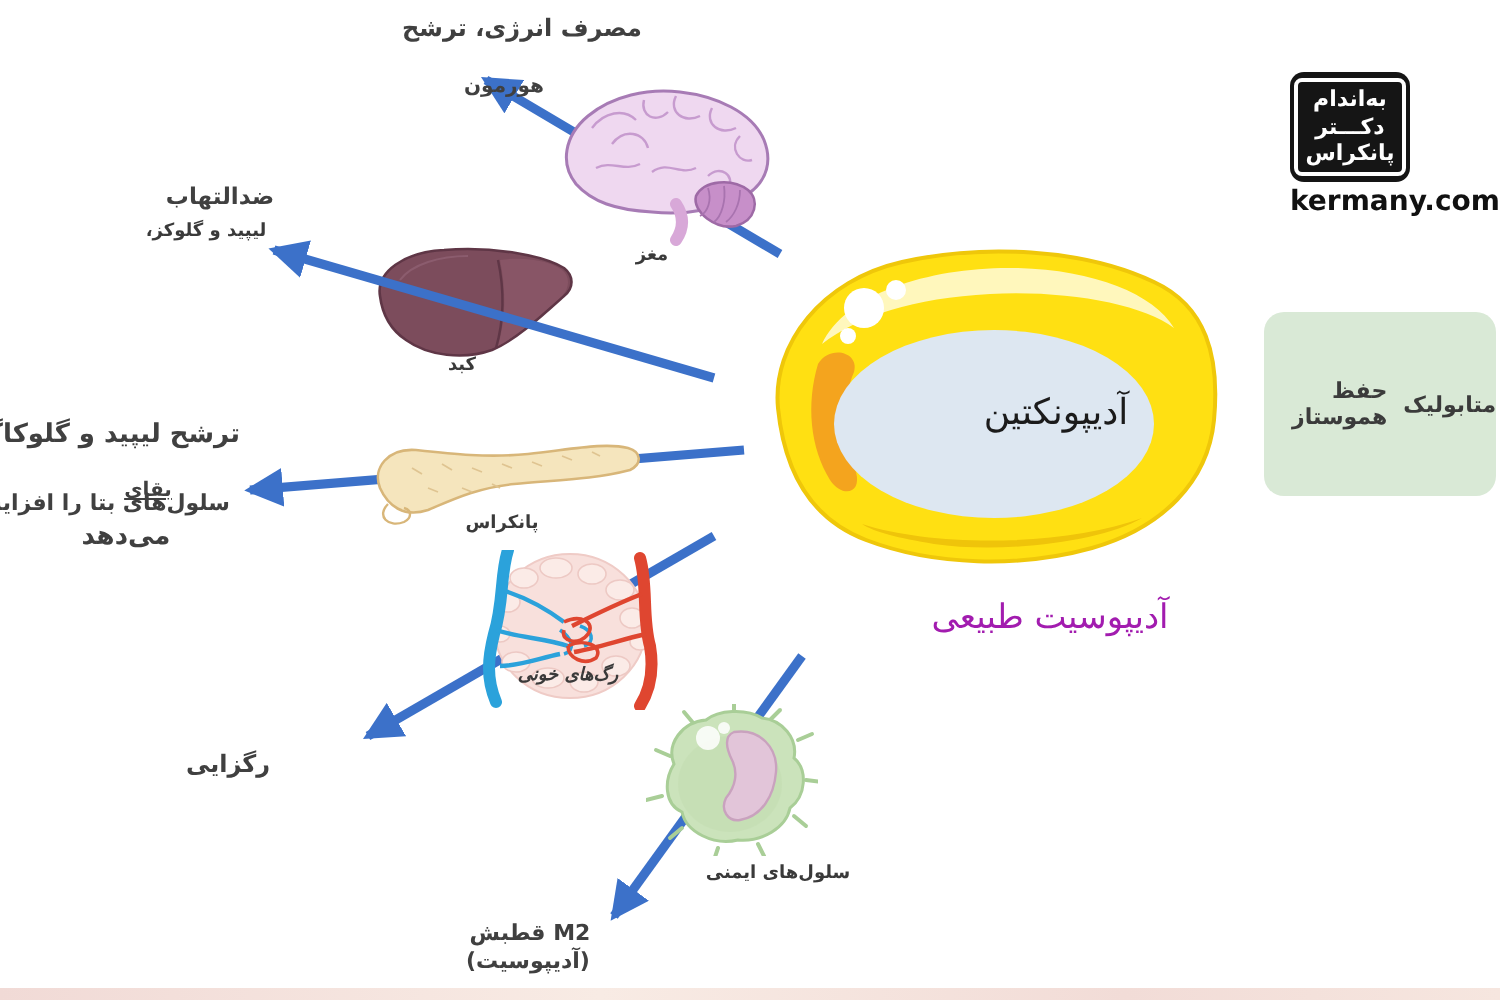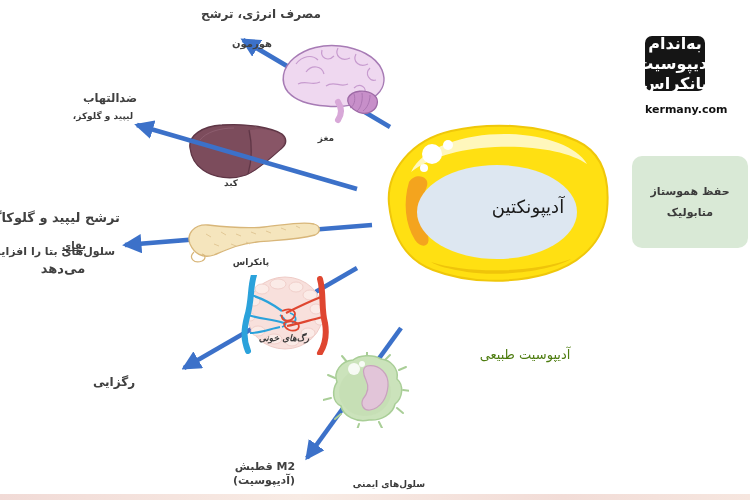--- a/index.html
+++ b/index.html
@@ -12,41 +12,41 @@
     font-family:"DejaVu Sans",sans-serif;line-height:1.25;z-index:5;white-space:nowrap;
   }
   .b{font-weight:bold;}
   .s9 {font-size:9px;font-weight:600;color:#3a3a3a;}
   .s10{font-size:10px;margin-top:12px;}
   .s105{font-size:13px;}
   .s11{font-size:11px;}
   .s115{font-size:11.5px;}
   .s12{font-size:12px;}
   .big{font-size:18px;color:#1b1b1b;}
-  .caption{font-size:13px;color:#4d7c0f;margin-top:48px;}
+  .caption{font-size:17px;color:#a21caf;}
   .organ{position:absolute;z-index:2;}
   #arrows{position:absolute;left:0;top:0;z-index:1;}
   #liver-arrow-svg{position:absolute;left:0;top:0;z-index:3;}
   #cell{position:absolute;left:383px;top:120px;z-index:2;}
   #side-box{
     position:absolute;left:632px;top:156px;width:116px;height:92px;background:#d9e9d6;
-    border-radius:10px;display:flex;flex-direction:column;align-items:center;justify-content:center;
+    border-radius:10px;display:flex;flex-direction:row;align-items:center;justify-content:center;
     gap:8px;z-index:2;
   }
   #side-box div{font-size:11px;font-weight:bold;color:#3b3b3b;direction:rtl;}
   #logo{position:absolute;left:645px;top:36px;z-index:5;text-align:center;}
   #logo-box{
     width:60px;height:55px;background:#151515;border-radius:7px;
     display:flex;align-items:center;justify-content:center;
   }
   #logo-inner{
     border:2px solid #ffffff;border-radius:4px;padding:2px 4px;direction:rtl;
   }
-  #logo-inner div{color:#ffffff;font-size:16px;font-weight:bold;line-height:1.25;white-space:nowrap;}
-  #logo-site{font-size:11px;font-weight:bold;color:#111;margin-top:12px;letter-spacing:0px;}
+  #logo-inner div{color:#ffffff;font-size:11px;font-weight:bold;line-height:1.25;white-space:nowrap;}
+  #logo-site{font-size:14px;font-weight:bold;color:#111;margin-top:2px;letter-spacing:0px;}
   #bottom-strip{
     position:absolute;left:0;top:494px;width:750px;height:6px;z-index:0;
     background:linear-gradient(90deg,#f1dad6,#f8ebe4 40%,#f2dcd7 75%,#f6e6df);
   }
 </style>
 </head>
 <body>
 
 <div id="stage">
 
@@ -192,42 +192,42 @@
 
   <div id="side-box">
     <div>حفظ هموستاز</div>
     <div>متابولیک</div>
   </div>
 
   <div id="logo">
     <div id="logo-box">
       <div id="logo-inner">
         <div>به‌اندام</div>
-        <div>آدیپوسیت</div>
+        <div>دکـــتر</div>
         <div>پانکراس</div>
       </div>
     </div>
     <div id="logo-site">kermany.com</div>
   </div>
 
   <div class="txt s12 b" style="left:196px;top:7px;width:130px;">مصرف انرژی، ترشح</div>
   <div class="txt s10" style="left:212px;top:26px;width:80px;font-weight:600;">هورمون</div>
-  <div class="txt s9" style="left:306px;top:123px;width:40px;margin-top:10px;">مغز</div>
+  <div class="txt s9" style="left:306px;top:123px;width:40px;">مغز</div>
 
   <div class="txt s115 b" style="left:60px;top:91px;width:100px;">ضدالتهاب</div>
   <div class="txt s9" style="left:53px;top:111px;width:100px;">لیپید و گلوکز،</div>
   <div class="txt s9" style="left:211px;top:178px;width:40px;">کبد</div>
 
   <div class="txt s105 b" style="left:0px;top:210px;width:120px;">ترشح لیپید و گلوکاگون،</div>
   <div class="txt s10 b" style="left:34px;top:228px;width:80px;text-decoration:underline;">بقای</div>
   <div class="txt s11 b" style="left:0px;top:245px;width:115px;">سلول‌های بتا را افزایش</div>
   <div class="txt s105 b" style="left:23px;top:261px;width:80px;">می‌دهد</div>
   <div class="txt s9" style="left:221px;top:257px;width:60px;">پانکراس</div>
 
   <div class="txt s9" style="left:243px;top:333px;width:82px;font-style:italic;">رگ‌های خونی</div>
   <div class="txt s12 b" style="left:74px;top:375px;width:80px;">رگزایی</div>
 
-  <div class="txt s9" style="left:345px;top:432px;width:88px;margin-top:47px;">سلول‌های ایمنی</div>
+  <div class="txt s9" style="left:345px;top:432px;width:88px;">سلول‌های ایمنی</div>
   <div class="txt s11 b" style="left:215px;top:460px;width:100px;direction:ltr;">قطبش M2</div>
   <div class="txt s11 b" style="left:214px;top:474px;width:100px;">(آدیپوسیت)</div>
 
   <div id="bottom-strip"></div>
 </div>
 
 </body></html>

